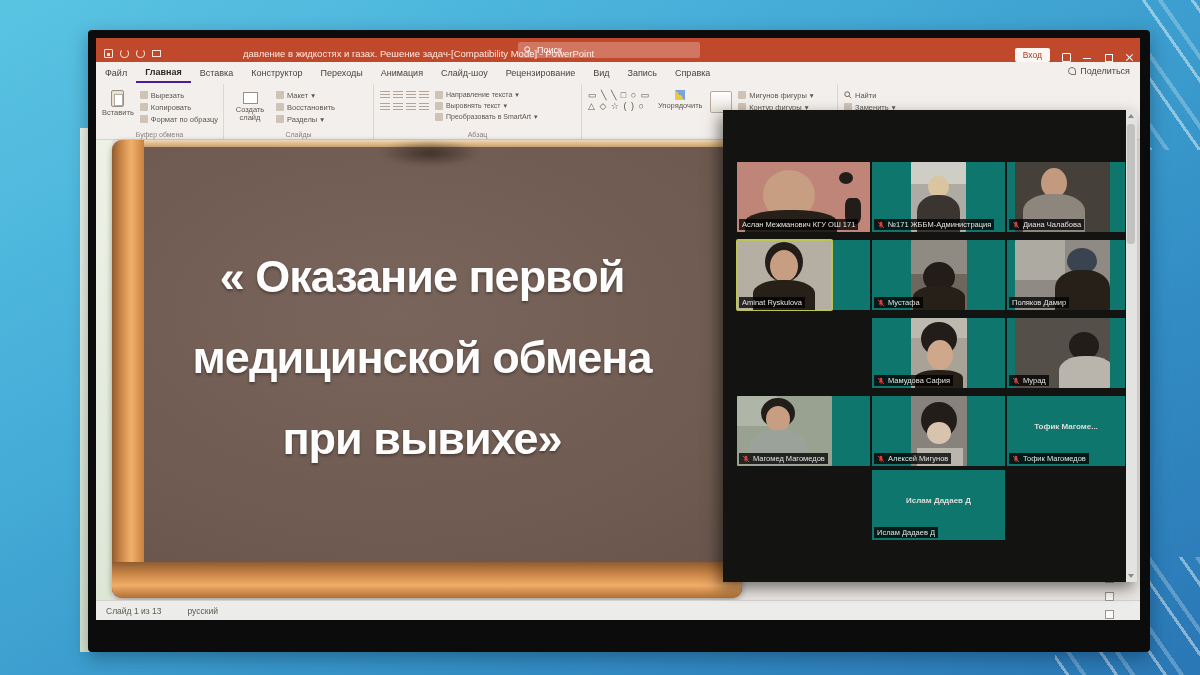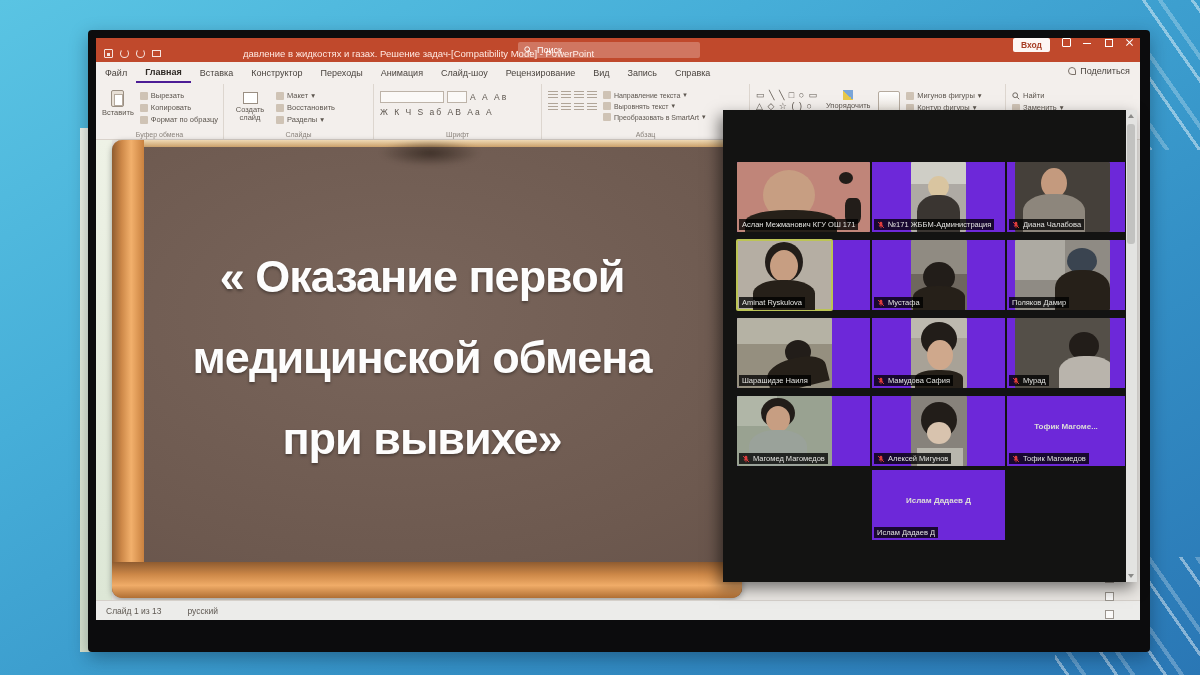--- a/index.html
+++ b/index.html
@@ -19,21 +19,21 @@
   
   .titlebar{position:absolute;left:0;top:0;width:100%;height:31px;background:#c0492c;display:flex;align-items:center;color:#fff;}
   .qat{display:flex;align-items:center;gap:7px;margin-left:8px;}
   .qic{width:9px;height:9px;border:1px solid rgba(255,255,255,.85);border-radius:1px;position:relative;}
   .qic.save:after{content:"";position:absolute;left:2px;top:3px;width:3px;height:3px;background:rgba(255,255,255,.85);}
   .qic.undo,.qic.redo{border-radius:50%;border-top-color:transparent;}
   .qic.show{border-radius:0;height:7px;}
   .ttl{font-size:9.5px;margin-left:82px;white-space:nowrap;color:#ffe9e2;}
   .searchbox{position:absolute;left:422px;top:4px;width:182px;height:16px;background:rgba(255,255,255,.25);
     border-radius:2px;display:flex;align-items:center;gap:5px;padding:0 6px;color:#fff;font-size:9px;}
-  .tb-right{position:absolute;right:6px;top:0;height:24px;display:flex;align-items:flex-start;gap:12px;font-weight:bold;}
+  .tb-right{position:absolute;right:6px;top:0;height:24px;display:flex;align-items:flex-end;gap:12px;}
   .signin{background:#fdf6f3;color:#a63c22;font-size:8.5px;padding:2px 8px;border-radius:2px;}
   .wic{width:9px;height:9px;position:relative;}
   .wic.ribb{border:1px solid #fff;border-radius:1px;}
   .wic.min:after{content:"";position:absolute;left:0;top:5px;width:8px;height:1px;background:#fff;}
   .wic.max:after{content:"";position:absolute;left:1px;top:1px;width:6px;height:6px;border:1px solid #fff;}
   .wic.cls:before,.wic.cls:after{content:"";position:absolute;left:4px;top:0;width:1px;height:9px;background:#fff;}
   .wic.cls:before{transform:rotate(45deg);} .wic.cls:after{transform:rotate(-45deg);}
   
   .tabrow{position:absolute;left:0;top:24px;width:100%;height:22px;background:#f3efec;display:flex;align-items:center;
     font-size:9px;color:#4a443f;}
@@ -45,21 +45,21 @@
   .ribbon{position:absolute;left:0;top:46px;width:100%;height:56px;background:#f3efec;border-bottom:1px solid #d9d2cb;
     display:flex;color:#5d564f;}
   .rgroup{position:relative;height:100%;border-right:1px solid #ddd6cf;padding:4px 6px 12px;display:flex;gap:6px;}
   .glabel{position:absolute;bottom:1px;left:0;width:100%;text-align:center;font-size:7px;color:#8a837c;}
   .bigbtn{display:flex;flex-direction:column;align-items:center;justify-content:flex-start;gap:2px;font-size:7.5px;
     text-align:center;line-height:1.1;padding-top:2px;}
   .clip-ic{width:13px;height:17px;border:1px solid #9a8f83;border-radius:2px;background:#e8e0d6;position:relative;}
   .clip-ic:after{content:"";position:absolute;left:2px;top:3px;width:7px;height:10px;background:#fff;border:1px solid #b5aa9e;}
   .slide-ic{width:15px;height:12px;border:1px solid #9a8f83;background:#fff;margin-top:2px;}
   .mini-col{display:flex;flex-direction:column;justify-content:flex-start;gap:3px;padding-top:3px;}
-  .mini{display:flex;align-items:center;gap:3px;font-size:7.5px;white-space:nowrap;}
+  .mini{display:flex;gap:3px;font-size:7.5px;white-space:nowrap;}
   .mic8{width:8px;height:8px;background:#cfc3b5;border-radius:1px;flex:none;}
   .fontrow{display:flex;align-items:center;gap:3px;}
   .fbox{width:64px;height:12px;border:1px solid #bdb3a8;background:#fbf9f7;}
   .sbox{width:20px;height:12px;border:1px solid #bdb3a8;background:#fbf9f7;}
   .glyphs{font-size:8.5px;letter-spacing:2px;color:#5d564f;white-space:nowrap;}
   .fcol{display:flex;flex-direction:column;gap:4px;padding-top:3px;}
   .lines-ic{width:10px;height:8px;background:repeating-linear-gradient(#b0a598 0 1px,transparent 1px 3px);flex:none;}
   .shapegrid{font-size:9px;line-height:11px;letter-spacing:1px;color:#5d564f;white-space:nowrap;padding-top:2px;}
   .qstyle{width:22px;height:22px;border:1px solid #b5aa9e;background:linear-gradient(#fff,#e8e2da);border-radius:2px;margin-top:3px;}
   .arr-ic{width:10px;height:10px;background:linear-gradient(45deg,#e8c84a 50%,#7aa5d8 50%);flex:none;}
@@ -88,21 +88,21 @@
   .slider{width:46px;height:2px;background:#b5afa8;position:relative;}
   .slider:after{content:"";position:absolute;left:20px;top:-3px;width:3px;height:8px;background:#7a746d;}
   
   .zoomwin{position:absolute;left:723px;top:110px;width:414px;height:472px;background:#131312;
     box-shadow:-4px 6px 14px rgba(0,0,0,.5);}
   .zsb{position:absolute;right:0;top:0;width:11px;height:100%;background:#e3e3e1;}
   .zsb .ar{position:absolute;left:2px;width:0;height:0;border-left:3px solid transparent;border-right:3px solid transparent;}
   .zsb .up{top:4px;border-bottom:4px solid #8a8a88;}
   .zsb .dn{bottom:4px;border-top:4px solid #8a8a88;}
   .zsb .thumb{position:absolute;left:1px;top:14px;width:8px;height:120px;background:#c2c2c0;border-radius:3px;}
-  .tile{position:absolute;height:70px;background:#6d28d9;}
+  .tile{position:absolute;height:70px;background:#0f766e;}
   .vid{position:absolute;top:0;height:70px;overflow:hidden;border-radius:1px;}
   .vid.active{outline:2px solid #bcc455;outline-offset:-1px;}
   .pv{position:absolute;inset:0;}
   .hd{position:absolute;border-radius:50%;background:#c79e82;}
   .hd.dk{background:#221d19;}
   .bd{position:absolute;background:#262019;border-radius:45% 45% 0 0;}
   .winlight{position:absolute;background:rgba(235,235,225,.55);}
   .plabel{position:absolute;left:2px;bottom:2px;max-width:97%;background:rgba(0,0,0,.78);color:#e3e3e0;
     font-size:7.5px;padding:1px 3px;white-space:nowrap;overflow:hidden;display:flex;align-items:center;gap:3px;}
   .cname{position:absolute;left:0;top:26px;width:100%;text-align:center;color:#dcdcd8;font-size:8px;font-weight:bold;}
@@ -193,33 +193,20 @@
             <div class="mini"><span class="mic8"></span><span>Макет</span> ▾</div>
             <div class="mini">
                 <span class="mic8"></span>
                 <span>Восстановить</span>
               </div>
             <div class="mini"><span class="mic8"></span><span>Разделы</span> ▾</div>
           </div>
           <div class="glabel">Слайды</div>
         </div>
 
-        <div class="rgroup" style="width:168px">
-          <div class="fcol">
-            <div class="fontrow">
-              <span class="fbox"></span>
-              <span class="sbox"></span>
-              <span class="glyphs">А А Ав</span>
-            </div>
-            <div class="fontrow">
-              <span class="glyphs">Ж К Ч S аб АВ Аа А</span>
-            </div>
-          </div>
-          <div class="glabel">Шрифт</div>
-        </div>
 
         <div class="rgroup" style="width:208px">
           <div class="fcol">
             <div class="fontrow">
               <span class="lines-ic"></span>
               <span class="lines-ic"></span>
               <span class="lines-ic"></span>
               <span class="lines-ic"></span>
             </div>
             <div class="fontrow">
@@ -395,32 +382,20 @@
             <div class="winlight" style="left:0;top:0;width:50px;height:40px;opacity:.6"></div>
             <div class="hd dk" style="left:52px;top:8px;width:30px;height:26px;background:#3a4450"></div>
             <div class="bd" style="left:40px;top:30px;width:55px;height:40px"></div>
           </div>
       </div>
       <div class="plabel">
           <span>Поляков Дамир</span>
         </div>
     </div>
 
-    <div class="tile" style="left:14px;top:208px;width:133px">
-      <div class="vid" style="left: 0px; width: 95px; background: rgb(149, 143, 127);">
-        <div class="pv">
-            <div class="winlight" style="left:0;top:0;width:95px;height:26px;opacity:.7"></div>
-            <div class="hd dk" style="left:48px;top:22px;width:26px;height:24px"></div>
-            <div class="bd" style="left:30px;top:40px;width:60px;height:30px;transform:rotate(-14deg)"></div>
-          </div>
-      </div>
-      <div class="plabel">
-          <span>Шарашидзе Наиля</span>
-        </div>
-    </div>
     <div class="tile" style="left:149px;top:208px;width:133px">
       <div class="vid" style="left: 39px; width: 56px; background: rgb(168, 162, 151);">
         <div class="pv">
             <div class="winlight" style="left:0;top:0;width:56px;height:20px;opacity:.6"></div>
             <div class="hd dk" style="left:10px;top:4px;width:36px;height:34px"></div>
             <div class="hd" style="left:16px;top:22px;width:26px;height:30px;background:#cfa88c"></div>
             <div class="bd" style="left:4px;top:52px;width:48px;height:18px"></div>
           </div>
       </div>
       <div class="plabel">

